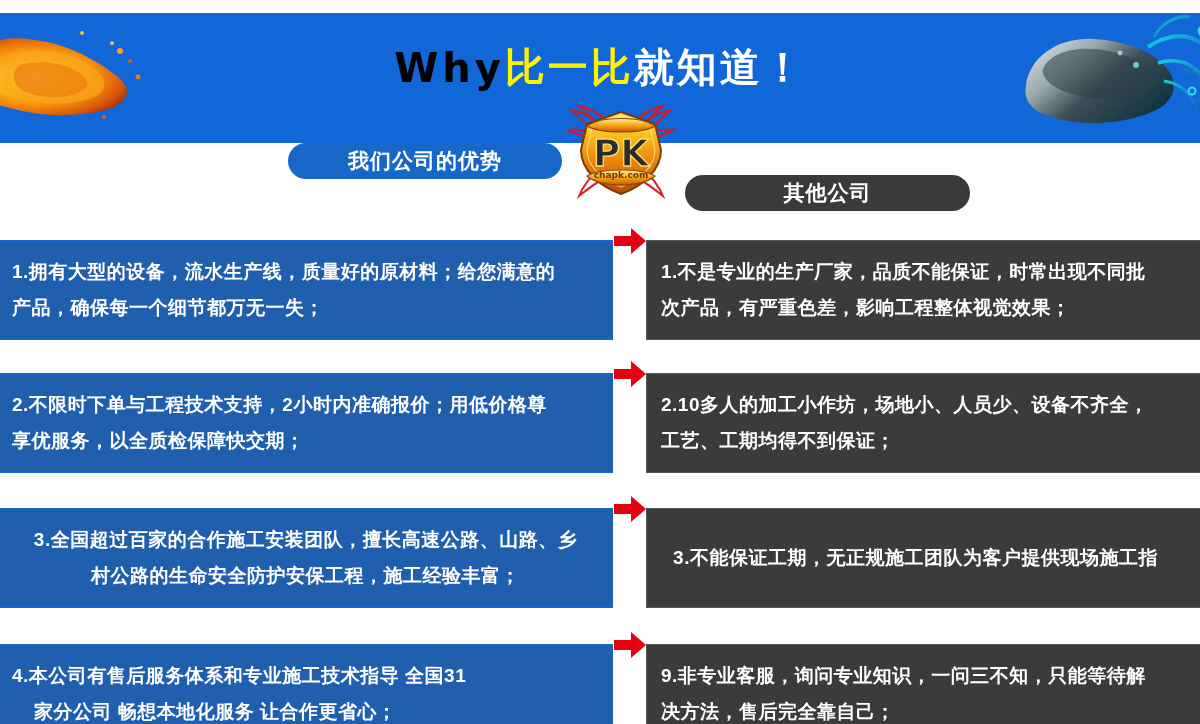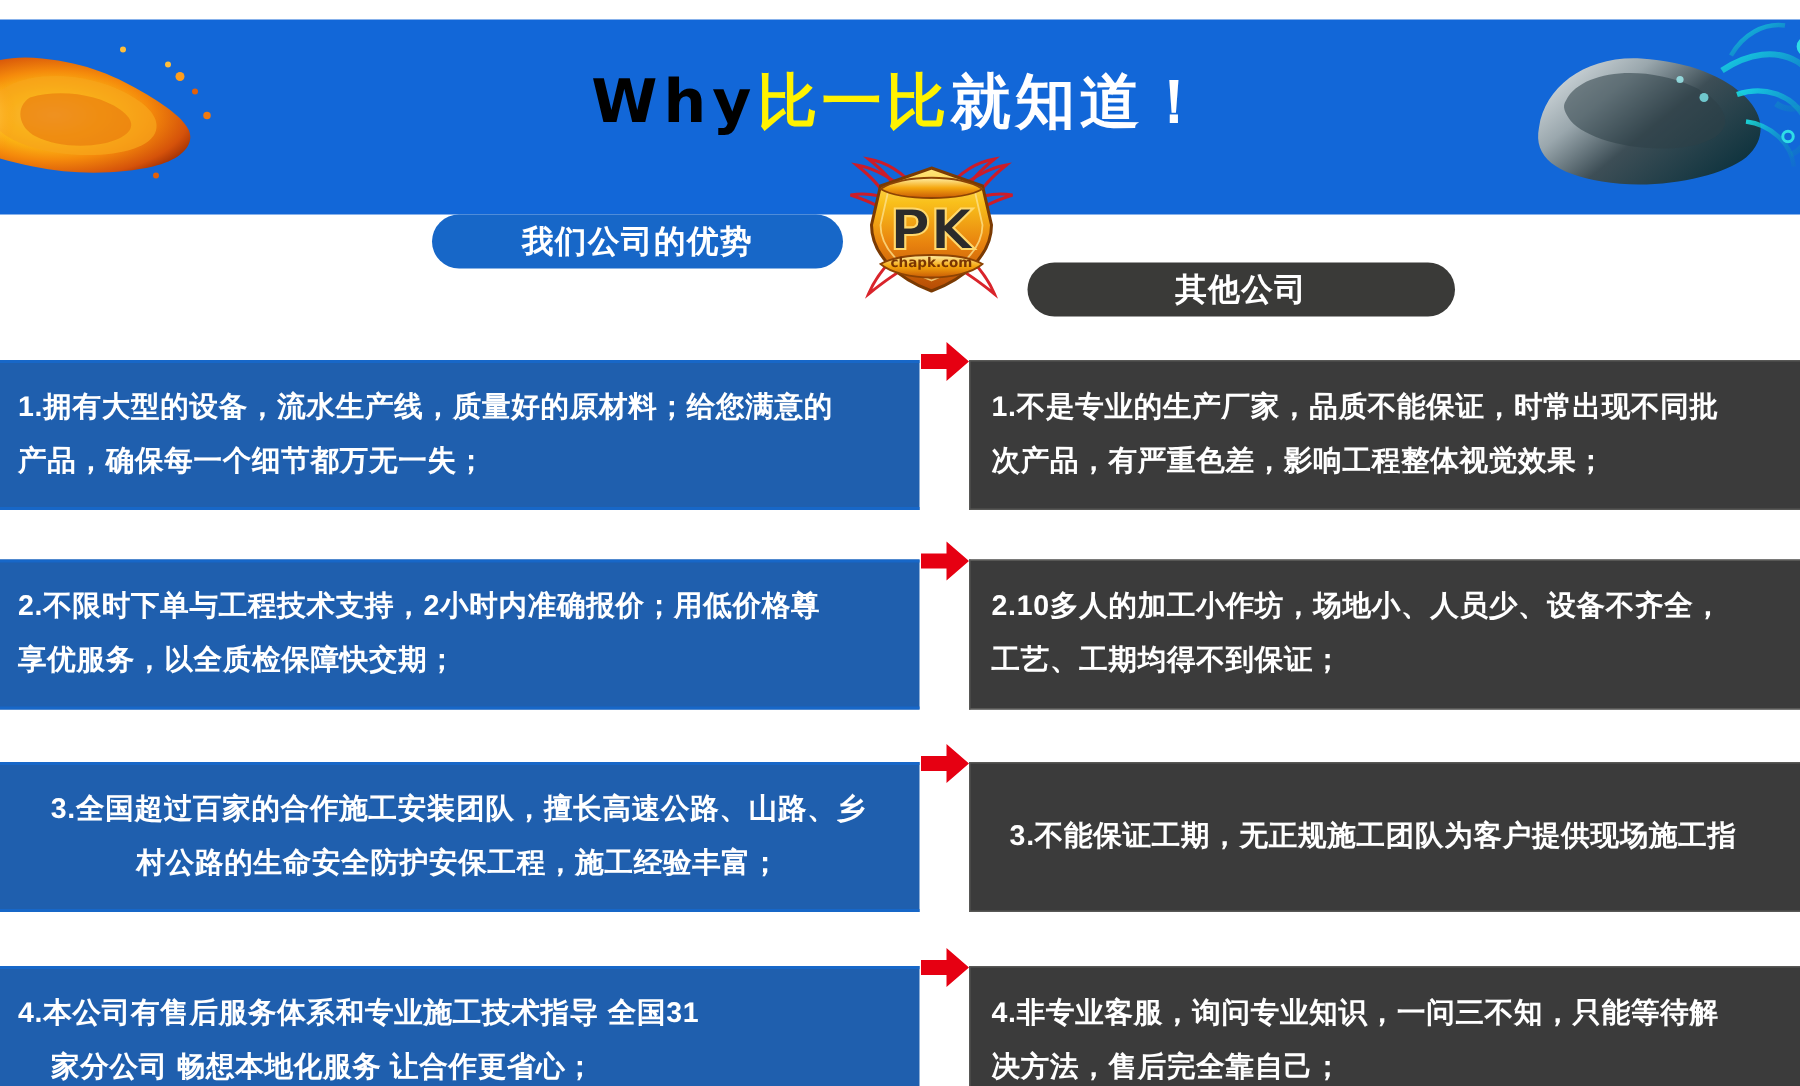--- a/index.html
+++ b/index.html
@@ -248,19 +248,19 @@
 
     <div class="row r4">
       <div class="cell cell-left">
         <span class="ln">4.本公司有售后服务体系和专业施工技术指导 全国31</span>
         <span class="ln indent">家分公司 畅想本地化服务 让合作更省心；</span>
       </div>
       <svg class="arrow" viewBox="0 0 34 30">
         <path d="M1,10 L18,10 L18,2 L33,15 L18,28 L18,20 L1,20 Z" fill="#e60012"></path>
       </svg>
       <div class="cell cell-right">
-        <span class="ln">4.非专业客服，询问专业知识，一问三不知，只能等待解</span>
+        <span class="ln">9.非专业客服，询问专业知识，一问三不知，只能等待解</span>
         <span class="ln">决方法，售后完全靠自己；</span>
       </div>
     </div>
 
   </div>
 </div>
 
 </body></html>

